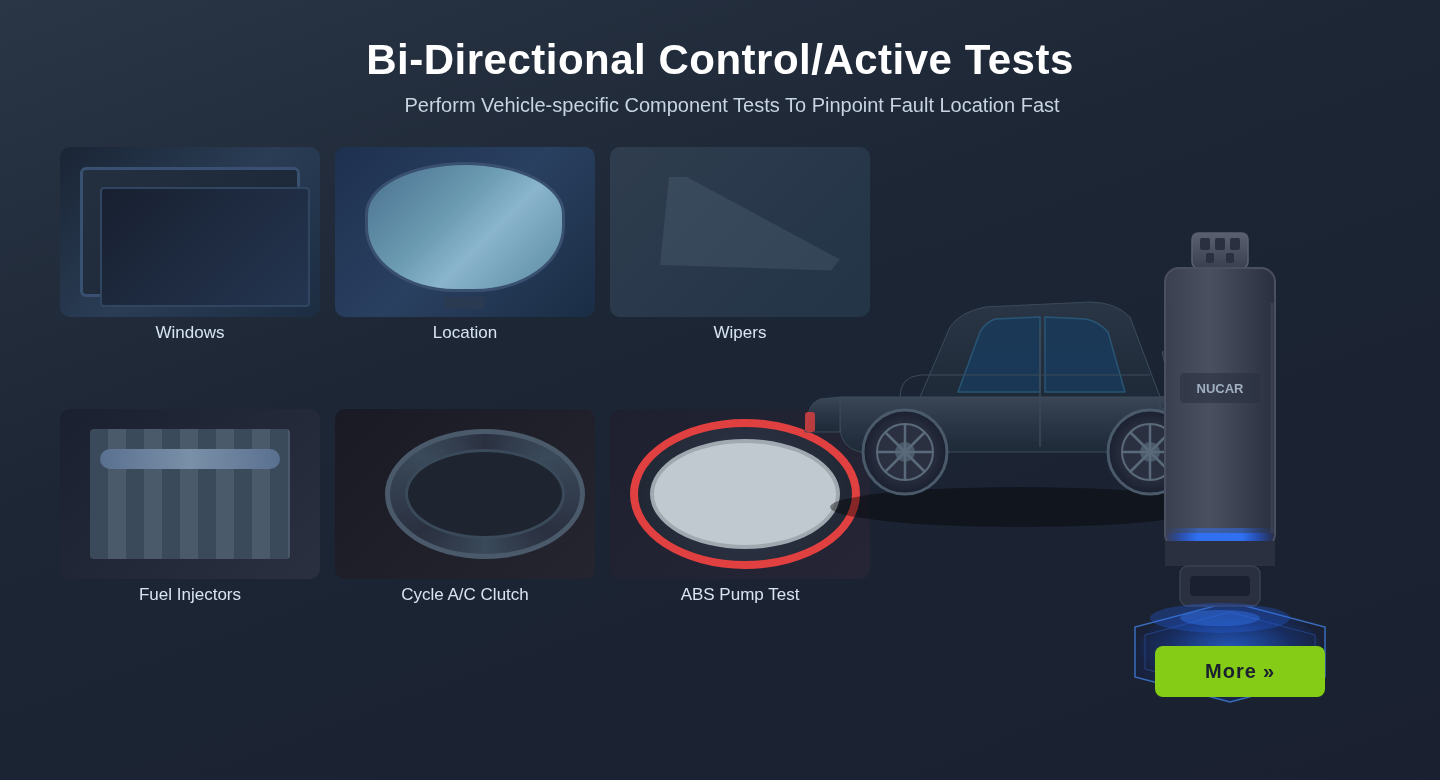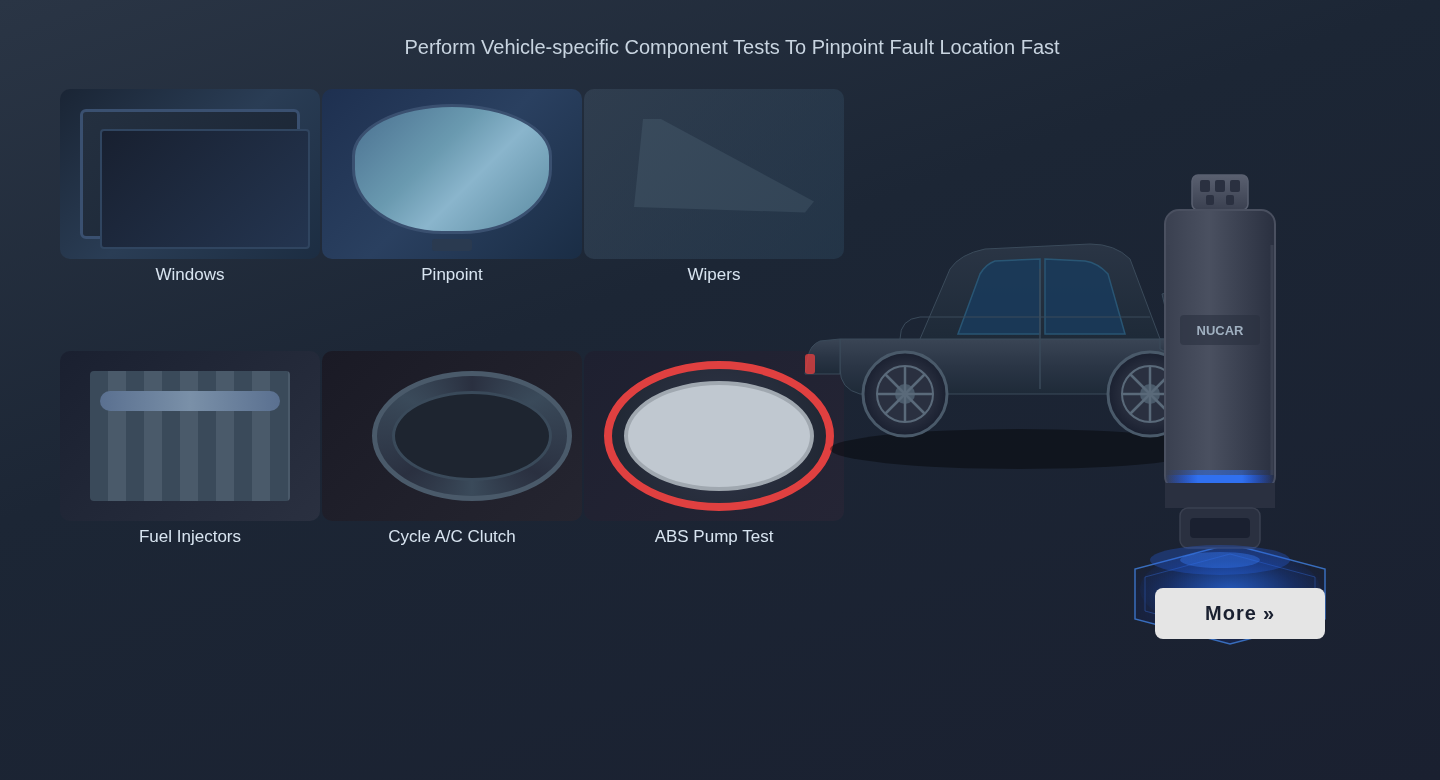--- a/index.html
+++ b/index.html
@@ -49,21 +49,21 @@
     .content-area {
       display: flex;
       width: 100%;
       padding: 20px 60px 0 60px;
     }
 
     .grid-section {
       display: grid;
       grid-template-columns: repeat(3, 260px);
       grid-template-rows: repeat(3, auto);
-      gap: 10px 2px;
+      gap: 10px 15px;
       flex-shrink: 0;
     }
 
     .grid-item {
       display: flex;
       flex-direction: column;
       align-items: center;
     }
 
     .grid-item-img {
@@ -107,21 +107,21 @@
       top: 76px;
       width: 200px;
       height: 420px;
     }
 
     
     .more-btn {
       position: absolute;
       bottom: 30px;
       right: 55px;
-      background: #e5e5e5;
+      background: #84cc16;
       color: #1a2030;
       font-size: 20px;
       font-weight: 700;
       padding: 14px 50px;
       border-radius: 8px;
       cursor: pointer;
       border: none;
       letter-spacing: 1px;
       display: flex;
       align-items: center;
@@ -338,35 +338,36 @@
       width: 230px;
       height: 110px;
     }
   </style>
 </head>
 <body>
 
 <div class="page-wrapper">
 
   <div class="header">
+    <div class="main-title">Bi-Directional Control/Active Tests</div>
     <div class="sub-title">Perform Vehicle-specific Component Tests To Pinpoint Fault Location Fast</div>
   </div>
 
   <div class="content-area">
 
     <div class="grid-section">
 
       <div class="grid-item">
         <div class="grid-item-img img-windows"></div>
         <span class="grid-item-label">Windows</span>
       </div>
 
       <div class="grid-item">
         <div class="grid-item-img img-mirrors"></div>
-        <span class="grid-item-label">Pinpoint</span>
+        <span class="grid-item-label">Location</span>
       </div>
 
 
 
       <div class="grid-item">
         <div class="grid-item-img img-wipers"></div>
         <span class="grid-item-label">Wipers</span>
       </div>
 
       <div class="grid-item">

